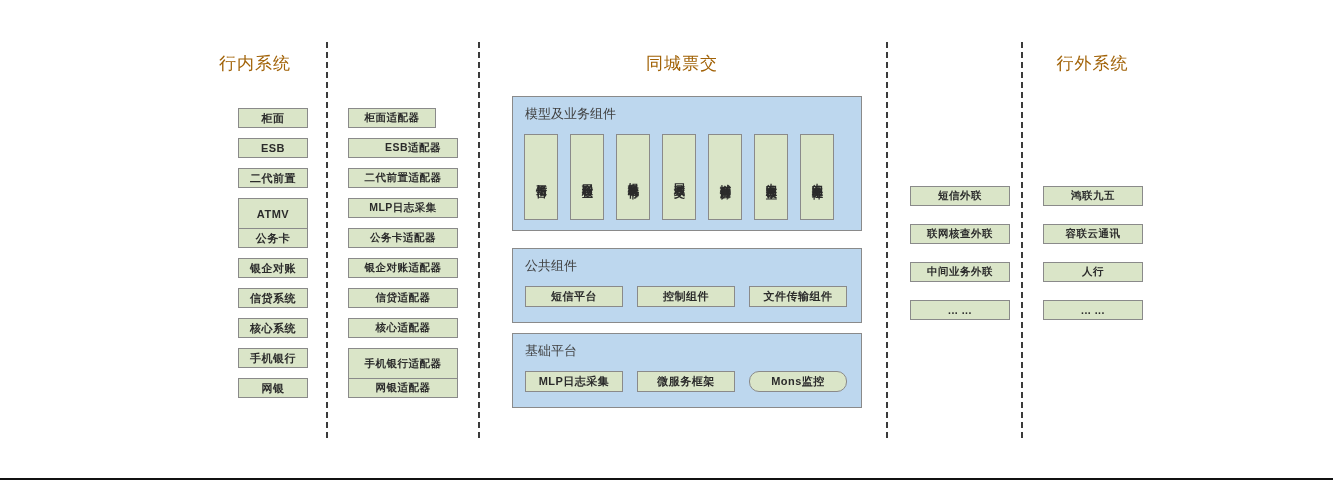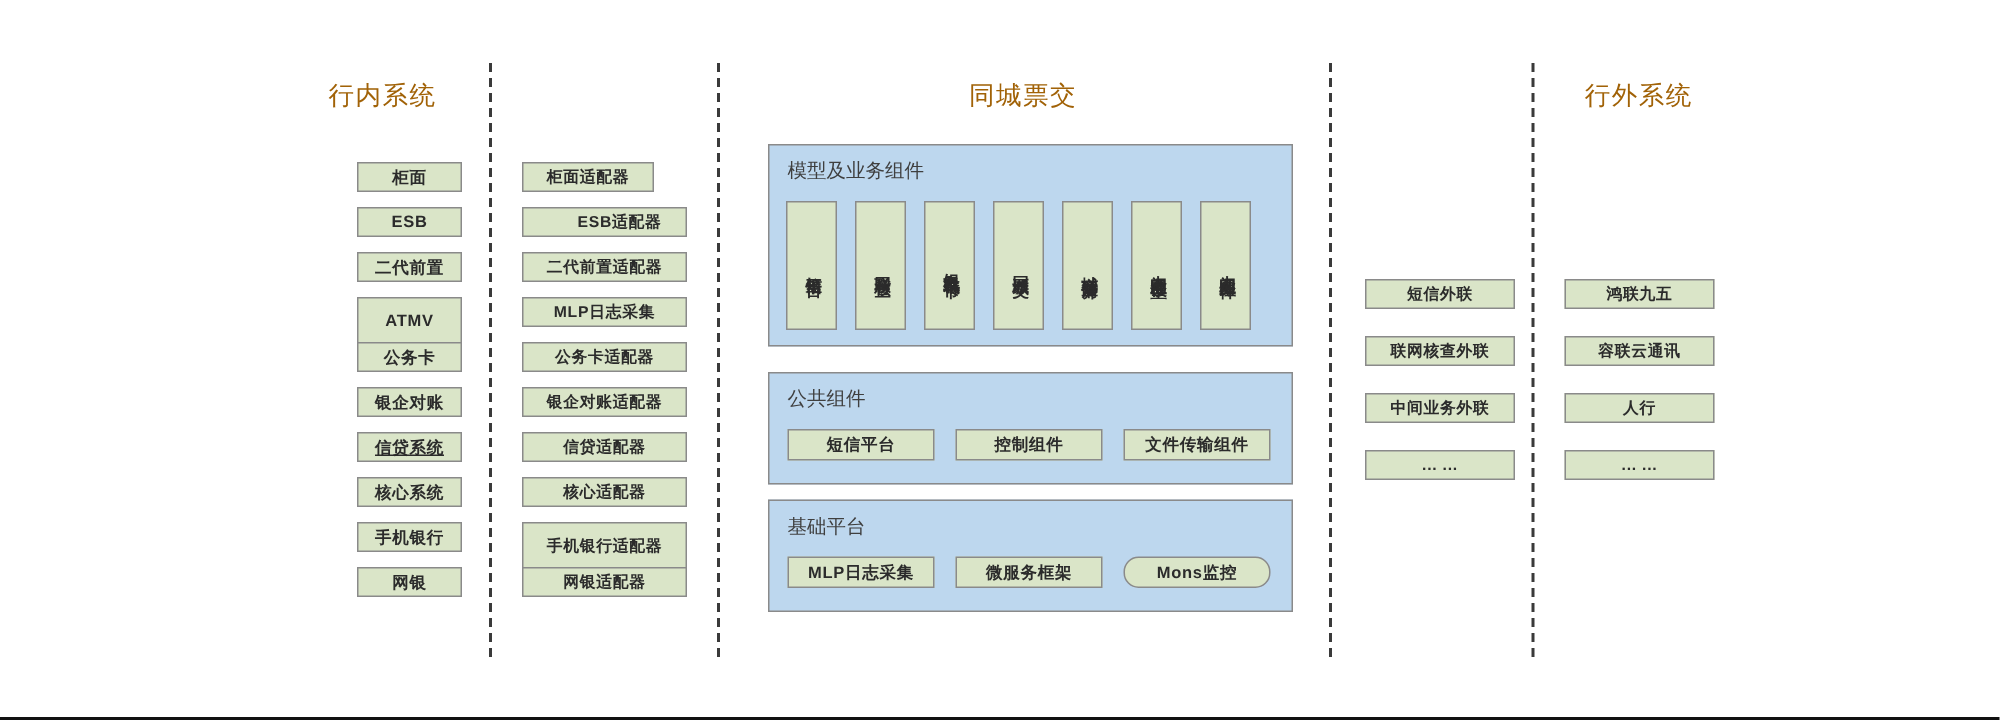--- a/index.html
+++ b/index.html
@@ -107,21 +107,21 @@
 
 
   <div class="col-title" style="left:1030px;top:52px;width:125px;">行外系统</div>
 
   <div class="gbox" style="left:238px;top:108px;width:70px;height:20px;">柜面</div>
   <div class="gbox" style="left:238px;top:138px;width:70px;height:20px;">ESB</div>
   <div class="gbox" style="left:238px;top:168px;width:70px;height:20px;">二代前置</div>
   <div class="gbox" style="left:238px;top:198px;width:70px;height:32px;">ATMV</div>
   <div class="gbox" style="left:238px;top:228px;width:70px;height:20px;">公务卡</div>
   <div class="gbox" style="left:238px;top:258px;width:70px;height:20px;">银企对账</div>
-  <div class="gbox" style="left:238px;top:288px;width:70px;height:20px;text-decoration:underline;">信贷系统</div>
+  <div class="gbox" style="left:238px;top:288px;width:70px;height:20px;">信贷系统</div>
   <div class="gbox" style="left:238px;top:318px;width:70px;height:20px;">核心系统</div>
   <div class="gbox" style="left:238px;top:348px;width:70px;height:20px;">手机银行</div>
   <div class="gbox" style="left:238px;top:378px;width:70px;height:20px;">网银</div>
 
   <div class="gbox sm" style="left:348px;top:108px;width:88px;height:20px;">柜面适配器</div>
   <div class="gbox sm" style="left:348px;top:138px;width:110px;height:20px;padding-left:20px;">ESB适配器</div>
   <div class="gbox sm" style="left:348px;top:168px;width:110px;height:20px;">二代前置适配器</div>
   <div class="gbox sm" style="left:348px;top:198px;width:110px;height:20px;">MLP日志采集</div>
   <div class="gbox sm" style="left:348px;top:228px;width:110px;height:20px;">公务卡适配器</div>
   <div class="gbox sm" style="left:348px;top:258px;width:110px;height:20px;">银企对账适配器</div>

